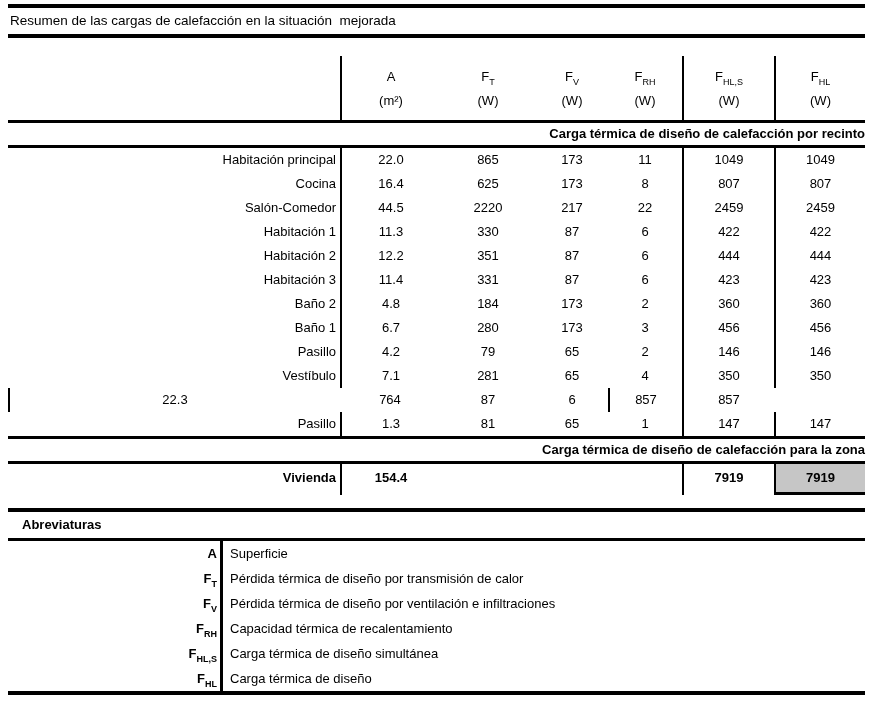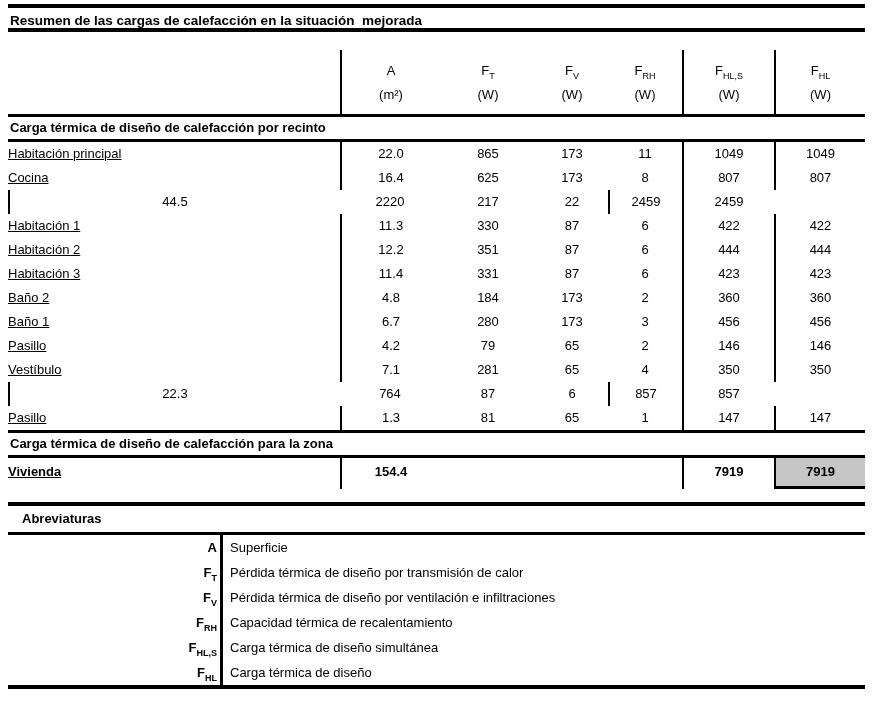--- a/index.html
+++ b/index.html
@@ -14,45 +14,45 @@
     overflow: hidden;
   }
   .rule { background: #000; width: 857px; margin-left: 8px; }
   .r4 { height: 4px; }
   .r3 { height: 3px; }
   .mt4 { margin-top: 4px; }
   .spacer-a { height: 18px; }
   .spacer-b { height: 16px; }
   .title {
     margin-left: 8px; width: 857px;
-    height: 20px; line-height: 26px;
-    font-weight: bold; font-size: 13.5px;
+    height: 26px; line-height: 26px;
+    font-weight: normal; font-size: 13.5px;
     padding-left: 2px; box-sizing: border-box;
     white-space: pre;
   }
   .section {
     margin-left: 8px; width: 857px;
     height: 22px; line-height: 22px;
-    font-weight: bold; padding-left: 2px; box-sizing: border-box;
+    font-weight: bold; padding-left: 2px; box-sizing: border-box; text-align: right;
   }
   .grid7 {
     margin-left: 8px; width: 857px;
     display: grid;
     grid-template-columns: 332px 100px 96px 72px 74px 92px 91px;
   }
   .thead { height: 64px; }
   .thead .hcell {
     display: flex; flex-direction: column;
     align-items: center; justify-content: center;
     row-gap: 9px; box-sizing: border-box;
   }
   .vline { border-left: 2px solid #000; box-sizing: border-box; }
   sub { font-size: 9px; line-height: 0; }
   .trow { height: 24px; line-height: 24px; }
-  .trow .lbl { text-align: left; padding-right: 4px; box-sizing: border-box; text-decoration: underline; }
+  .trow .lbl { text-align: right; padding-right: 4px; box-sizing: border-box; }
   .trow .num { text-align: center; box-sizing: border-box; }
   .zone { height: 28px; line-height: 28px; font-weight: bold; }
   .zone .hl-cell { border-bottom: 3px solid #000; box-sizing: border-box; }
   .abbr-title {
     margin-left: 20px; width: 857px;
     height: 26px; line-height: 26px;
     font-weight: bold; padding-left: 2px; box-sizing: border-box;
   }
   .arow {
     margin-left: 8px; width: 857px;
@@ -120,20 +120,21 @@
   <div class="grid7 trow">
     <div class="lbl">Cocina</div>
     <div class="num vline">16.4</div>
     <div class="num">625</div>
     <div class="num">173</div>
     <div class="num">8</div>
     <div class="num vline">807</div>
     <div class="num vline">807</div>
   </div>
   <div class="grid7 trow">
+    <div class="lbl">Salón-Comedor</div>
     <div class="num vline">44.5</div>
     <div class="num">2220</div>
     <div class="num">217</div>
     <div class="num">22</div>
     <div class="num vline">2459</div>
     <div class="num vline">2459</div>
   </div>
   <div class="grid7 trow">
     <div class="lbl">Habitación 1</div>
     <div class="num vline">11.3</div>

